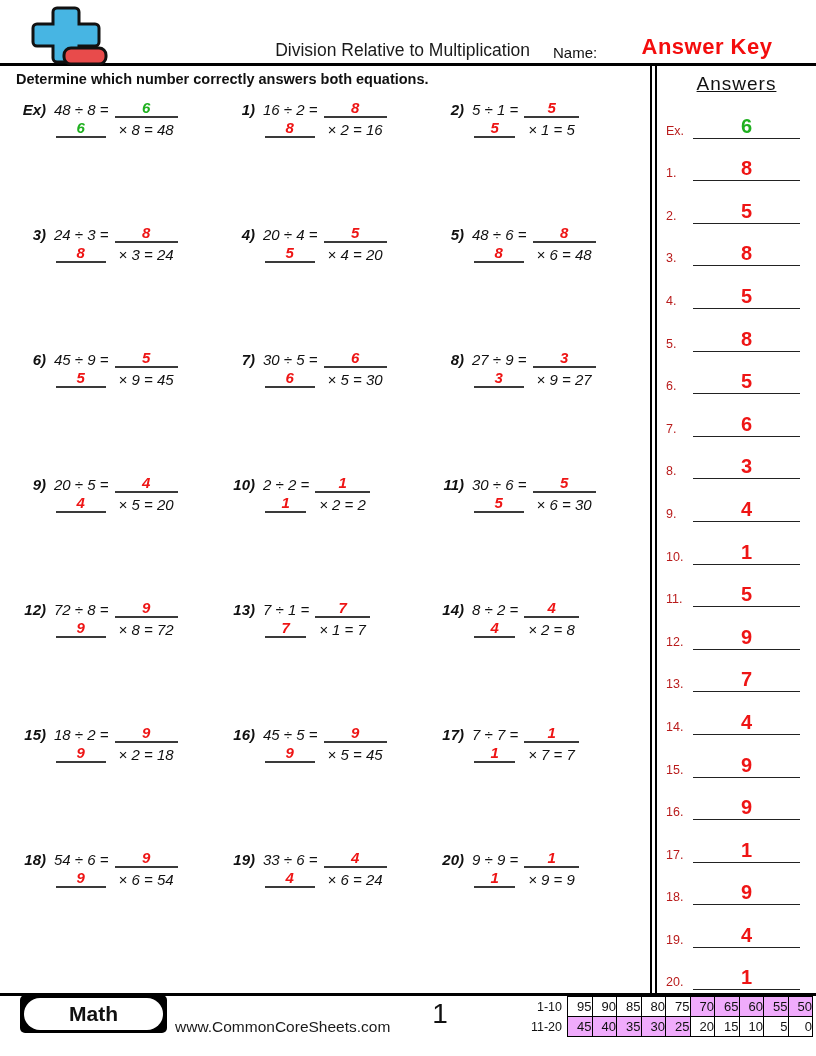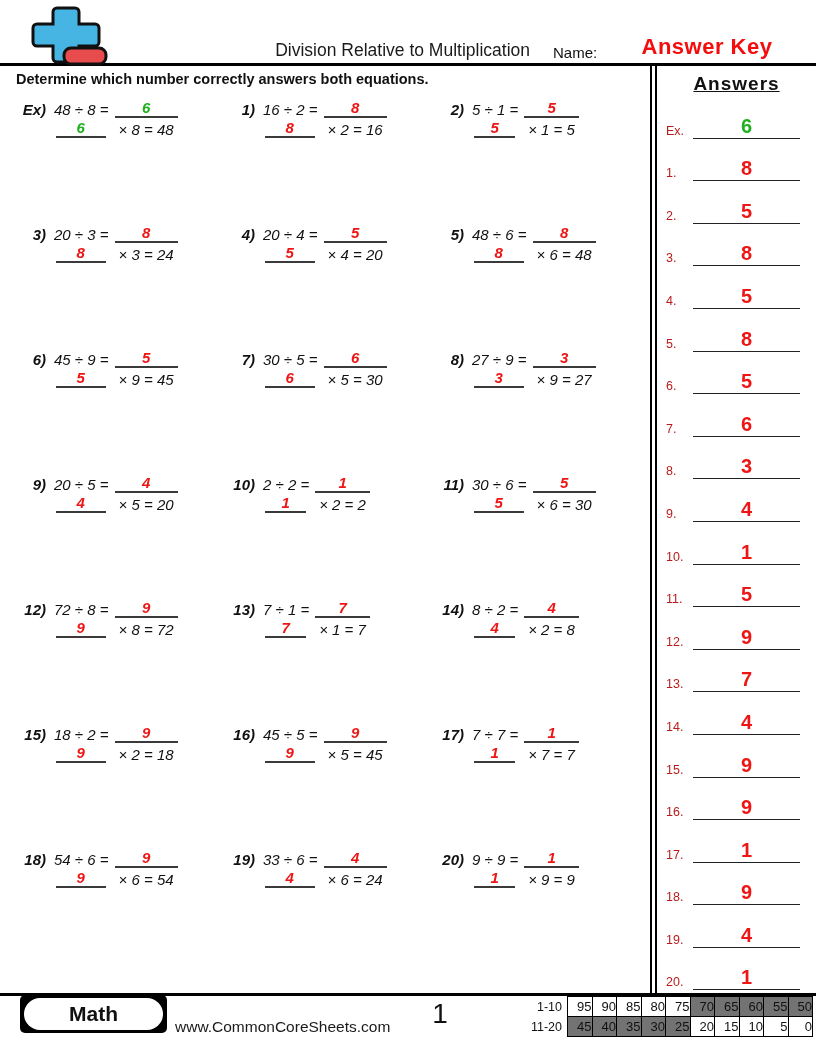--- a/index.html
+++ b/index.html
@@ -27,37 +27,37 @@
   .p-num { text-align:right; padding-right:8px; font-weight:bold; }
   .p-expr { padding-right:6px; white-space:pre; }
   .p-ans-top { border-bottom:2px solid #3a3a3a; text-align:center; font-weight:600; padding:0 4px; }
   .p-ans-bottom { border-bottom:2px solid #3a3a3a; text-align:center; font-weight:600; margin-right:9px; margin-left:2px; }
   .p-expr2 { white-space:pre; padding:0 4px; }
 
   .green { color:#1fb01f; }
   .red { color:#ee1515; }
 
   
-  .answers-heading { margin-top:7px; text-align:center; font-size:19px; font-weight:bold; text-decoration:underline; letter-spacing:1px; }
+  .answers-heading { margin-top:7px; text-align:center; font-size:19px; font-weight:normal; text-decoration:underline; letter-spacing:1px; }
   .answers-list { margin-top:1px; }
   .ans-item { height:42.6px; display:flex; align-items:flex-end; padding:0 16px 0 9px; }
   .ans-label { width:27px; font-size:12.5px; padding-bottom:1px; color:#b91c1c; }
   .ans-line { flex:1; border-bottom:1.8px solid #222; text-align:center; }
   .ans-value { font-size:20px; font-weight:bold; line-height:1.15; display:inline-block; }
 
   
   .footer { position:relative; height:63px; border-top:3px solid #000; }
   .subject-badge { position:absolute; left:20px; top:-1px; width:147px; height:38px; background:#000; border-radius:5px; padding:3px 4px; }
   .subject-pill { width:100%; height:100%; background:#fff; border-radius:16px; display:flex; align-items:center; justify-content:center; font-size:21px; font-weight:bold; }
   .website { position:absolute; left:175px; top:22px; font-size:15.5px; color:#1a1a1a; }
   .page-number { position:absolute; left:420px; top:2px; width:40px; text-align:center; font-size:28px; }
   .score-table { position:absolute; right:3px; top:0; border-collapse:collapse; }
   .score-table td { border:1px solid #000; width:24.5px; height:20px; text-align:right; font-size:13px; padding:0; }
   .score-table td.score-label { border:none; width:38px; text-align:right; padding-right:5px; font-size:12.5px; }
-  .score-table td.shaded { background:#737373; }
+  .score-table td.shaded { background:#f0abfc; }
 </style>
 </head>
 <body>
 
 <div class="page">
 
   <div class="header">
     <svg class="logo" width="82" height="62" viewBox="0 0 82 62">
       <path d="M31 4 h18 a4 4 0 0 1 4 4 v12 h16 a4 4 0 0 1 4 4 v14 a4 4 0 0 1 -4 4 h-16 v12 a4 4 0 0 1 -4 4 h-18 a4 4 0 0 1 -4 -4 v-12 h-16 a4 4 0 0 1 -4 -4 v-14 a4 4 0 0 1 4 -4 h16 v-12 a4 4 0 0 1 4 -4 z" fill="#47b5e3" stroke="#111" stroke-width="3"></path>
       <rect x="38" y="44" width="42" height="16" rx="7" fill="#e84b4b" stroke="#111" stroke-width="3"></rect>
@@ -90,21 +90,21 @@
           <div class="problem">
             <span class="p-num">2)</span>
             <span class="p-expr">5 ÷ 1 =</span>
             <span class="p-ans-top red">5</span>
             <span class=""></span>
             <span class="p-ans-bottom red">5</span>
             <span class="p-expr2">× 1 = 5</span>
           </div>
           <div class="problem">
             <span class="p-num">3)</span>
-            <span class="p-expr">20 ÷ 3 =</span>
+            <span class="p-expr">24 ÷ 3 =</span>
             <span class="p-ans-top red">8</span>
             <span class=""></span>
             <span class="p-ans-bottom red">8</span>
             <span class="p-expr2">× 3 = 24</span>
           </div>
           <div class="problem">
             <span class="p-num">4)</span>
             <span class="p-expr">20 ÷ 4 =</span>
             <span class="p-ans-top red">5</span>
             <span class=""></span>

